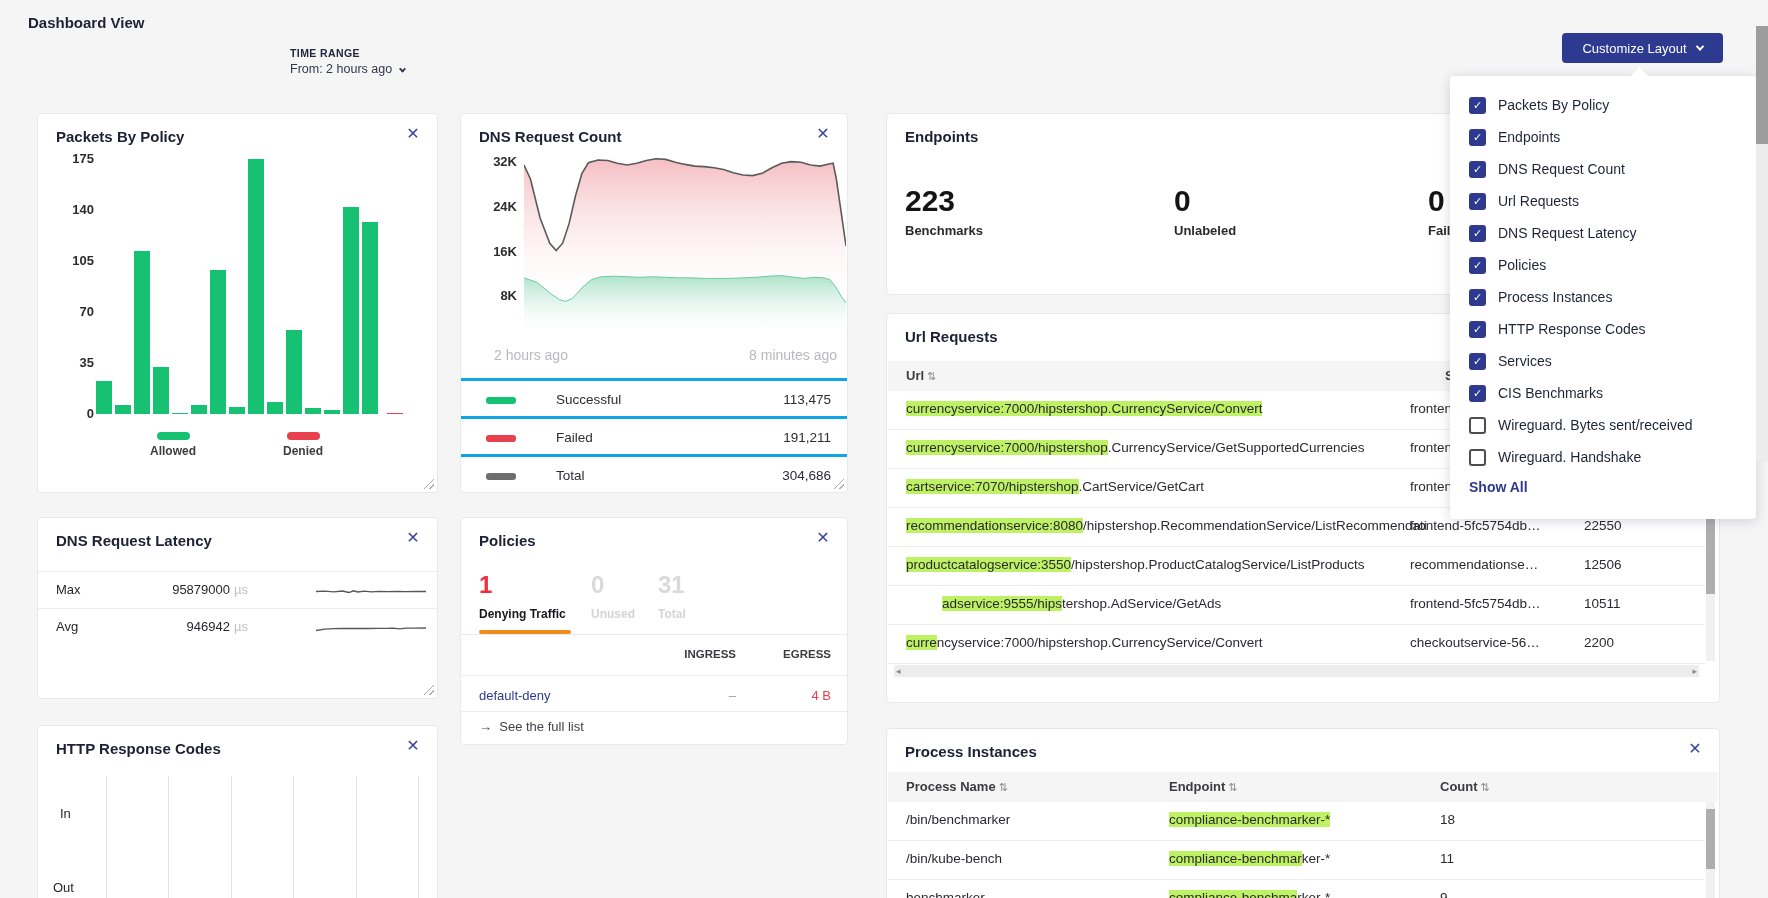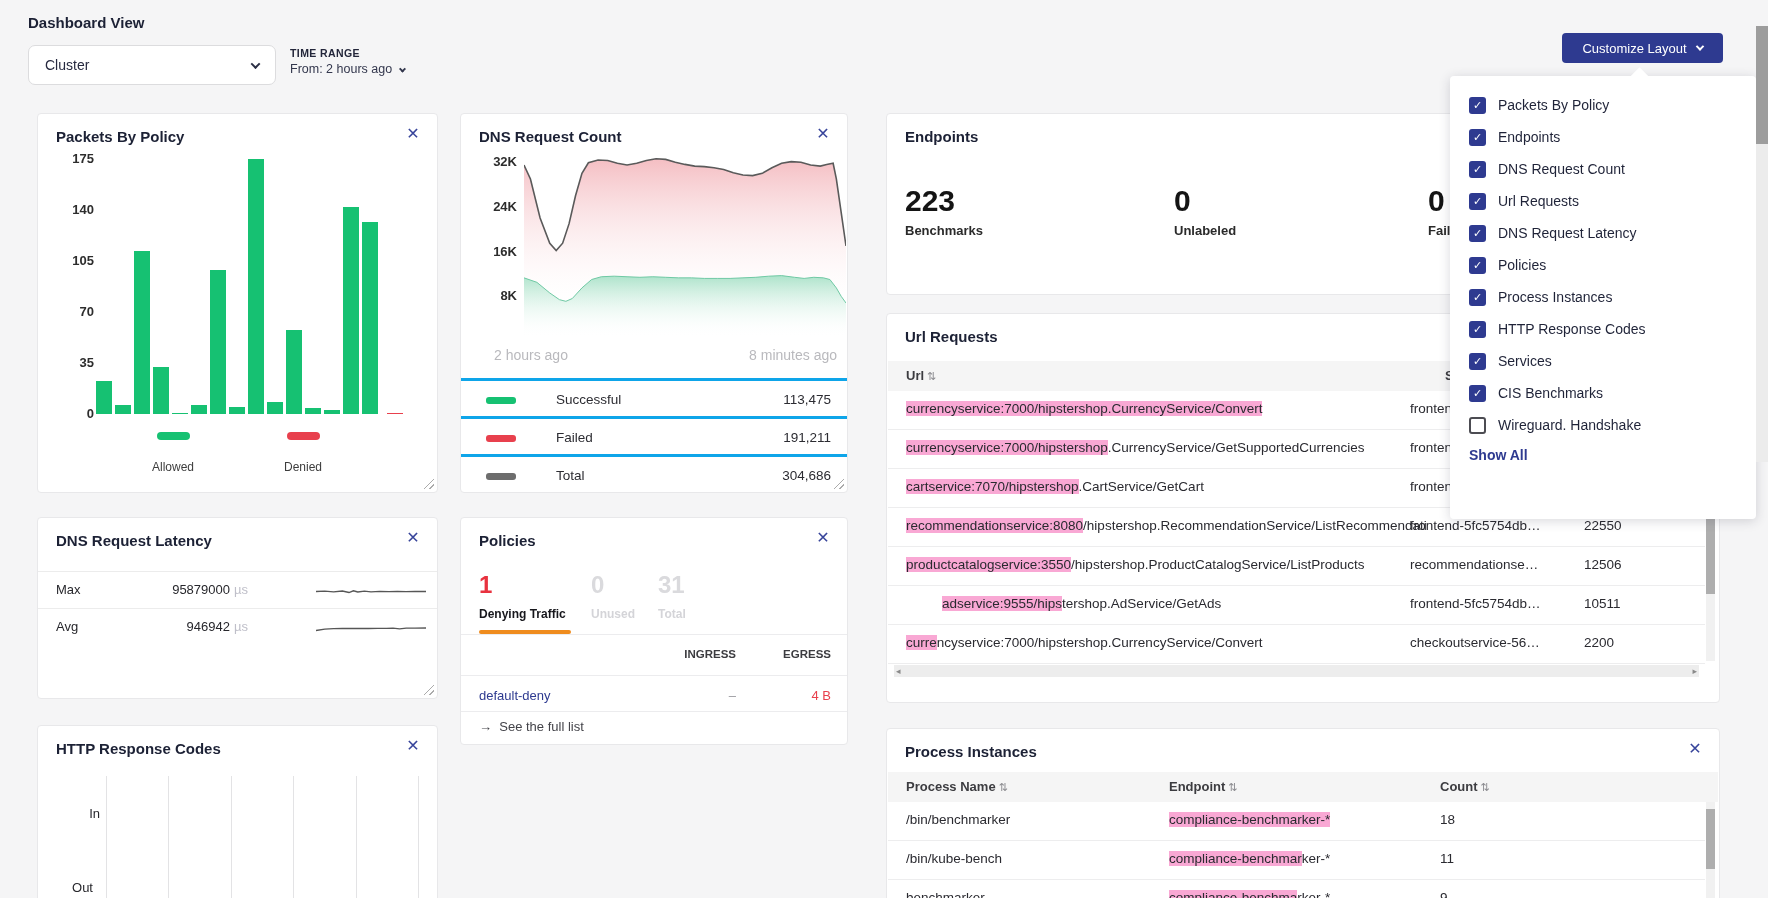--- a/index.html
+++ b/index.html
@@ -61,21 +61,21 @@
   #card-http      { left:37px;  top:725px; width:401px; height:240px; }
   #card-process   { left:886px; top:728px; width:834px; height:240px; }
 
   
   .y-label { position:absolute; width:48px; text-align:right; font-size:13px; font-weight:700; color:#2d2d2d; }
   #packets-bars { position:absolute; left:58px; top:45px; width:332px; height:255px; display:flex;
     align-items:flex-end; gap:3px; }
   .bar { width:16px; flex:0 0 16px; }
   .pkt-legend { position:absolute; width:70px; text-align:center; top:312px; }
   .pkt-swatch { display:inline-block; width:33px; height:8px; border-radius:4px; }
-  .pkt-leg-label { font-size:12px; color:#3d3d3d; margin-top:16px; }
+  .pkt-leg-label { font-size:12px; color:#3d3d3d; margin-top:0;font-weight:bold; }
 
   
   #dns-area { position:absolute; left:63px; top:37px; }
   .dns-ylab { position:absolute; width:50px; text-align:right; font-size:13px; font-weight:700; color:#2d2d2d; }
   .x-axis-label { position:absolute; top:233px; font-size:14px; color:#b9b9bd; }
   #dns-legend { position:absolute; left:0; right:0; top:264px; }
   .dns-leg-row { position:relative; height:38px; border-top:3px solid #0ea5e9; }
   .dns-leg-swatch { position:absolute; left:25px; top:16px; width:30px; height:7px; border-radius:3px; }
   .dns-leg-label { position:absolute; left:95px; top:11px; font-size:13.5px; color:#2c2c32; }
   .dns-leg-value { position:absolute; right:16px; top:11px; font-size:13.5px; color:#2c2c32; }
@@ -84,21 +84,21 @@
   .ep-stat { position:absolute; top:72px; }
   .ep-value { font-size:30px; font-weight:700; color:#141414; line-height:1; }
   .ep-label { font-size:13px; font-weight:700; color:#2a2a2a; margin-top:7px; }
 
   
   .thead { position:absolute; left:1px; right:1px; height:30px; background:#f5f5f5; }
   .th { position:absolute; top:7px; font-size:13px; font-weight:700; color:#3c3c40; white-space:nowrap; }
   .sort { font-size:11px; color:#8c8c90; font-weight:400; margin-left:3px; cursor:pointer; }
   .t-row { position:absolute; left:1px; right:14px; height:39px; border-bottom:1px solid #ededee; }
   .cell { position:absolute; top:10px; font-size:13.5px; color:#2a2a30; white-space:nowrap; overflow:hidden; }
-  .hl { background:#f9a8d4; }
+  .hl { background:#bef264; }
   .vscroll { position:absolute; width:9px; background:#f1f1f1; }
   .vthumb { position:absolute; left:0; width:9px; background:#aeaeae; }
   .hscroll { position:absolute; height:12px; background:#ededed; display:flex; align-items:center;
     justify-content:space-between; padding:0 2px; font-size:9px; color:#8a8a8a; }
 
   
   #latency-rows { position:absolute; left:0; right:0; top:53px; }
   .lat-row { position:relative; height:37px; border-top:1px solid #ececec; }
   .lat-label { position:absolute; left:18px; top:10px; font-size:13px; color:#27272c; }
   .lat-value { position:absolute; left:60px; top:10px; width:150px; text-align:right; font-size:13px; color:#27272c; }
@@ -113,32 +113,28 @@
   .p-divider { position:absolute; left:0; right:0; height:1px; background:#ececee; }
   .p-colhead { position:absolute; top:130px; width:80px; text-align:right; font-size:11.5px; font-weight:700; color:#3c3c40; }
   .p-name { position:absolute; left:18px; top:170px; font-size:13px; color:#2e3a90; cursor:pointer; }
   .p-ing { position:absolute; top:170px; width:80px; text-align:right; font-size:13px; color:#9a9aa0; }
   .p-eg { position:absolute; top:170px; width:80px; text-align:right; font-size:13px; color:#e8404d; }
   .p-link { position:absolute; left:18px; top:201px; font-size:13px; color:#434349; cursor:pointer; }
 
   
   .http-grid { position:absolute; left:68px; top:50px; width:315px; height:190px;
     background:repeating-linear-gradient(to right,#e3e3e5 0,#e3e3e5 1px,transparent 1px,transparent 62.5px); }
-  .http-row-label { position:absolute; font-size:13px; color:#27272c; width:40px; text-align:right; }
+  .http-row-label { position:absolute; font-size:13px; color:#27272c; width:40px; text-align:left; }
 </style>
 </head>
 <body>
 
 <div class="page">
 
   <div class="page-title">Dashboard View</div>
-  <div class="view-select">
-    <span>Cluster</span>
-    <span class="chev"></span>
-  </div>
   <div class="time-range">
     <div class="tr-label">TIME RANGE</div>
     <div class="tr-value"><span>From: 2 hours ago</span> <span class="chev"></span></div>
   </div>
   <button class="customize-btn">
     <span>Customize Layout</span>
     <span class="chev"></span>
   </button>
 
   <div class="menu-caret"></div>
@@ -176,20 +172,24 @@
           <span class="checkbox checked">✓</span>
           <span class="menu-label">HTTP Response Codes</span>
         </div>
         <div class="menu-item">
           <span class="checkbox checked">✓</span>
           <span class="menu-label">Services</span>
         </div>
         <div class="menu-item">
           <span class="checkbox checked">✓</span>
           <span class="menu-label">CIS Benchmarks</span>
+        </div>
+        <div class="menu-item">
+          <span class="checkbox unchecked"></span>
+          <span class="menu-label">Wireguard. Bytes sent/received</span>
         </div>
         <div class="menu-item">
           <span class="checkbox unchecked"></span>
           <span class="menu-label">Wireguard. Handshake</span>
         </div>
       </div>
     <div class="show-all">Show All</div>
   </div>
 
   <div class="page-scrollbar">

